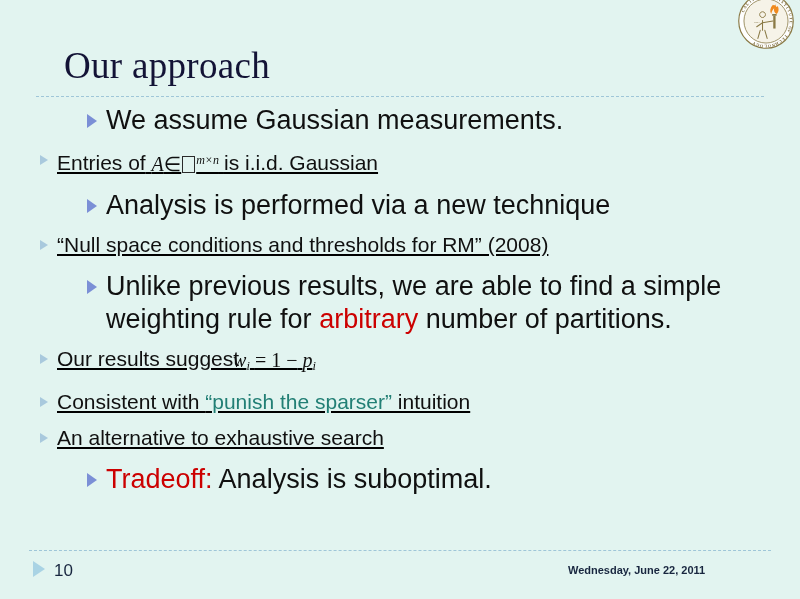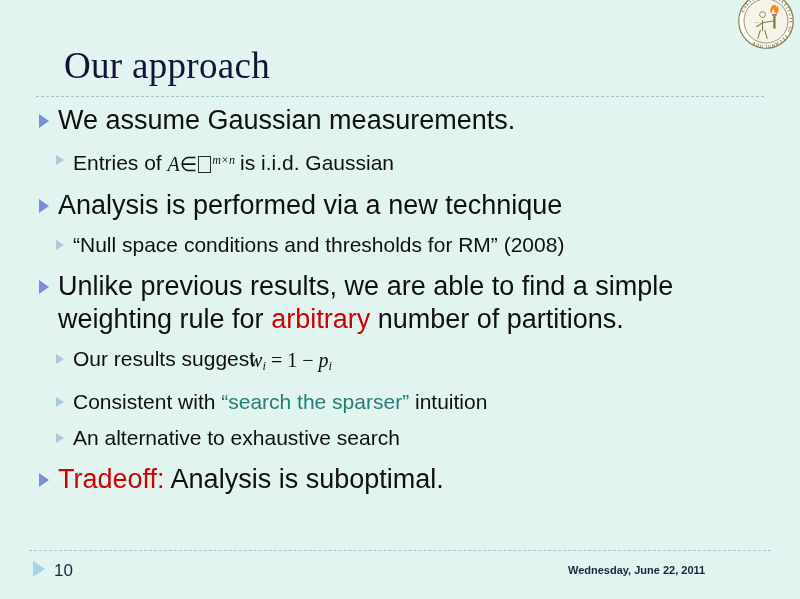--- a/index.html
+++ b/index.html
@@ -54,22 +54,22 @@
     position: absolute;
     left: 0;
     top: 104px;
     width: 800px;
   }
   .row {
     position: relative;
     display: flex;
     align-items: flex-start;
   }
-  .row.lvl1 { padding-left: 39px; }
-  .row.lvl2 { padding-left: 56px; }
+  .row.lvl1 { padding-left: 39px; margin-left: 48px; }
+  .row.lvl2 { padding-left: 40px; text-decoration: underline; }
 
   .tri {
     flex: 0 0 auto;
     width: 0;
     height: 0;
     border-style: solid;
   }
   .lvl1 .tri {
     border-width: 7px 0 7px 10px;
     border-color: transparent transparent transparent #7b8fd6;
@@ -276,21 +276,21 @@
       <span class="txt2">
         <span>Our results suggest</span><span class="math eqn-overlap"><i>w</i><sub>i</sub>&nbsp;<span>= 1 −</span>&nbsp;<i>p</i><sub>i</sub></span>
       </span>
     </div>
 
     <div class="sp-b"></div>
 
     <div class="row lvl2">
       <span class="tri"></span>
       <span class="txt2">
-        <span>Consistent with </span><span class="teal">“search the sparser”</span><span> intuition</span>
+        <span>Consistent with </span><span class="teal">“punish the sparser”</span><span> intuition</span>
       </span>
     </div>
 
     <div class="sp-b"></div>
 
     <div class="row lvl2">
       <span class="tri"></span>
       <span class="txt2">An alternative to exhaustive search</span>
     </div>
 

